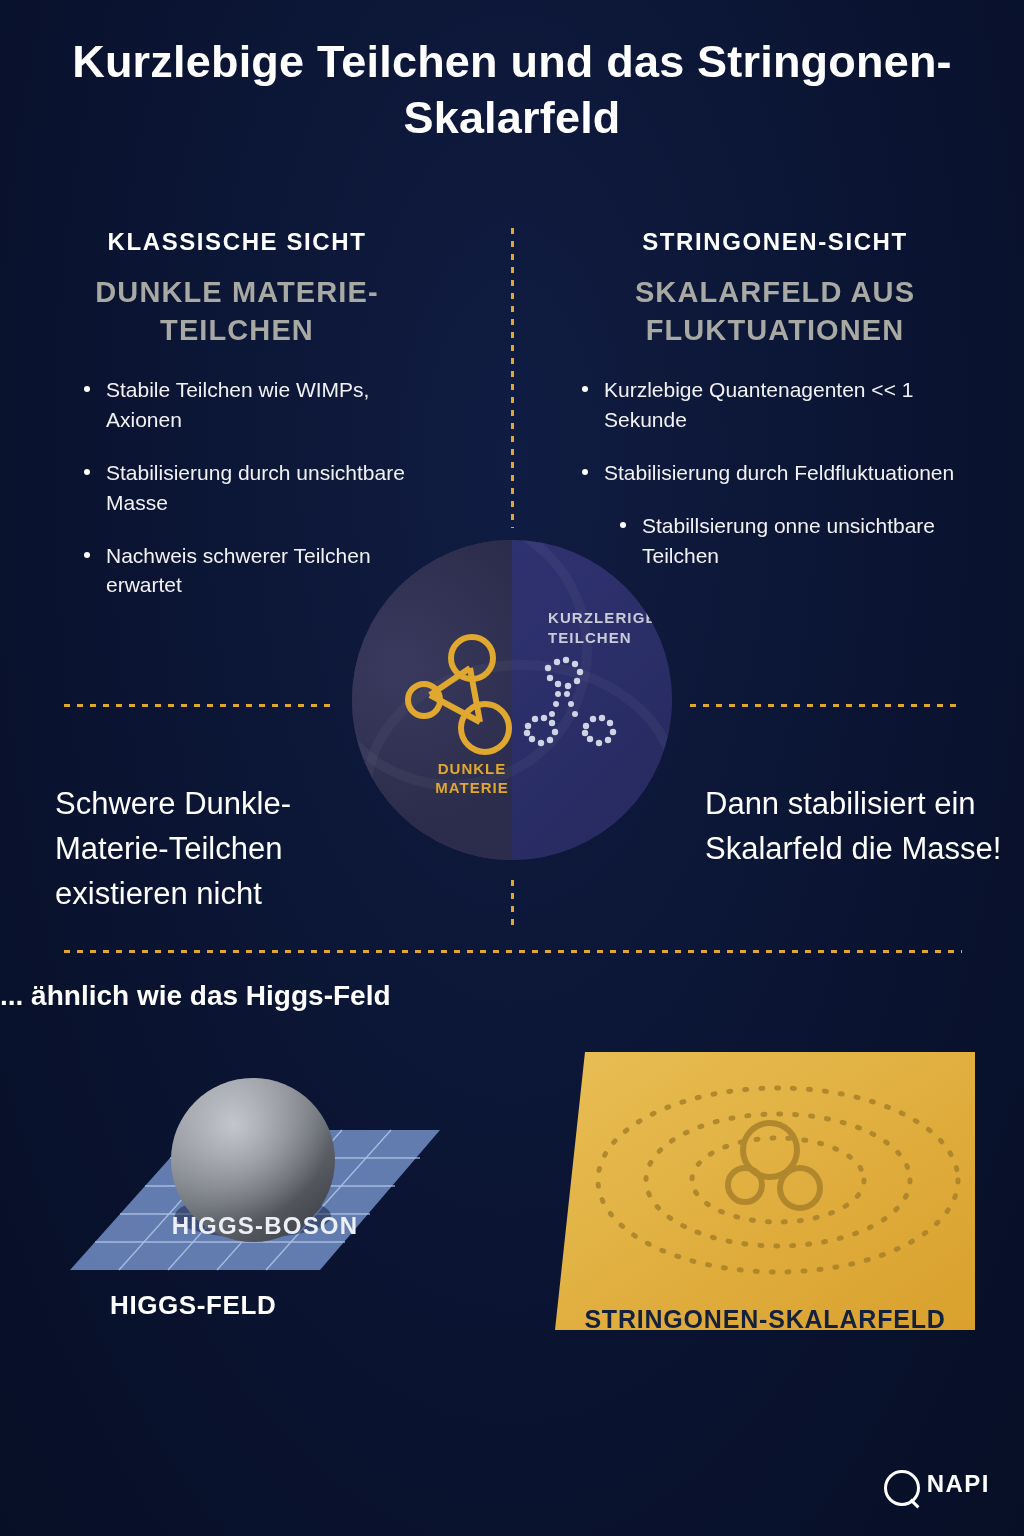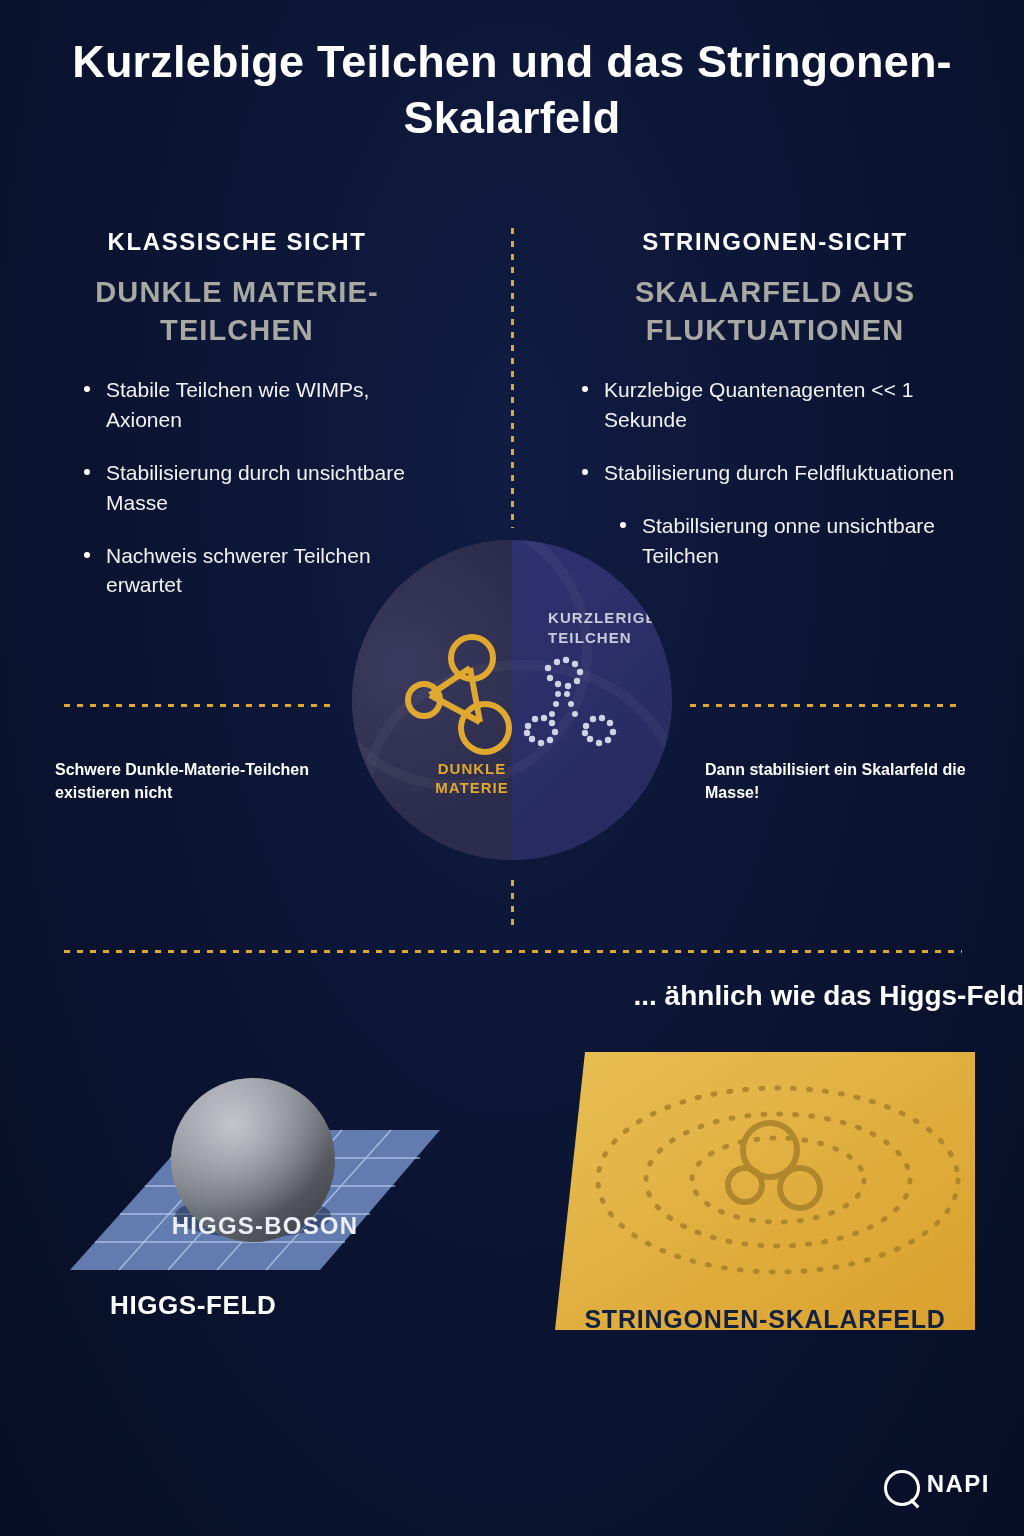--- a/index.html
+++ b/index.html
@@ -104,24 +104,25 @@
     background-size: 13px 3px;
     background-repeat: repeat-x;
   }
   .h-dots.left-rule  { top: 704px; left: 64px;  width: 272px; }
   .h-dots.right-rule { top: 704px; left: 690px; width: 272px; }
   .h-dots.full-rule  { top: 950px; left: 64px;  width: 898px; }
 
   
   .conclusion {
     position: absolute;
-    font-size: 16px;
-    font-weight: bold;
+    font-size: 31px;
+    font-weight: normal;
     line-height: 1.45;
     color: #ffffff;
+    margin-top: 24px;
   }
   .conclusion.left  { top: 758px; left: 55px;  width: 300px; }
   .conclusion.right { top: 758px; left: 705px; width: 300px; }
 
   
   .circle {
     position: absolute;
     left: 352px;
     top: 540px;
     width: 320px;
@@ -187,21 +188,21 @@
     letter-spacing: 1.1px;
     line-height: 1.3;
   }
 
   
   .higgs-title {
     position: absolute;
     top: 980px;
     left: 0;
     width: 100%;
-    text-align: right;
+    text-align: left;
     font-size: 28px;
     font-weight: bold;
     color: #ffffff;
   }
 
   .higgs-left-label {
     position: absolute;
     top: 1290px;
     left: 110px;
     width: 310px;

